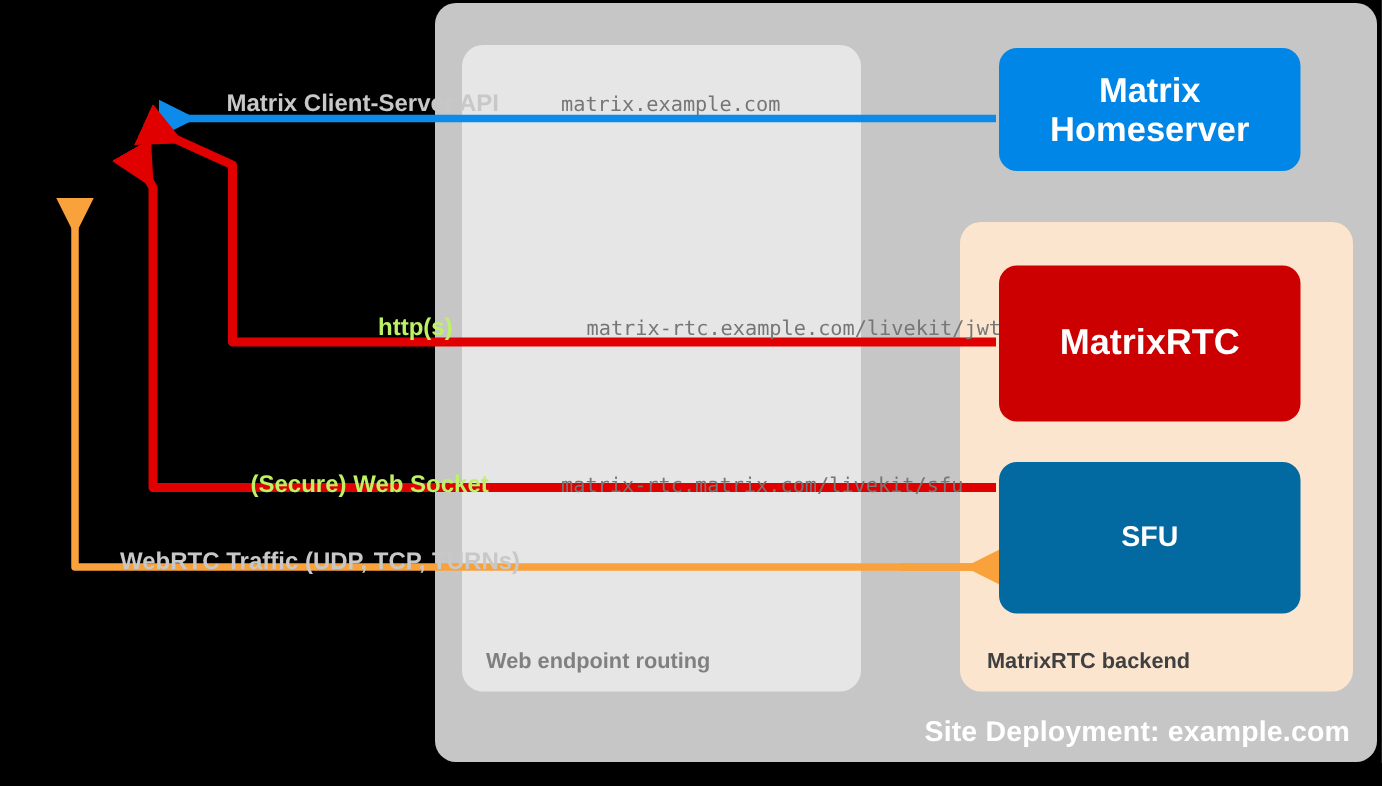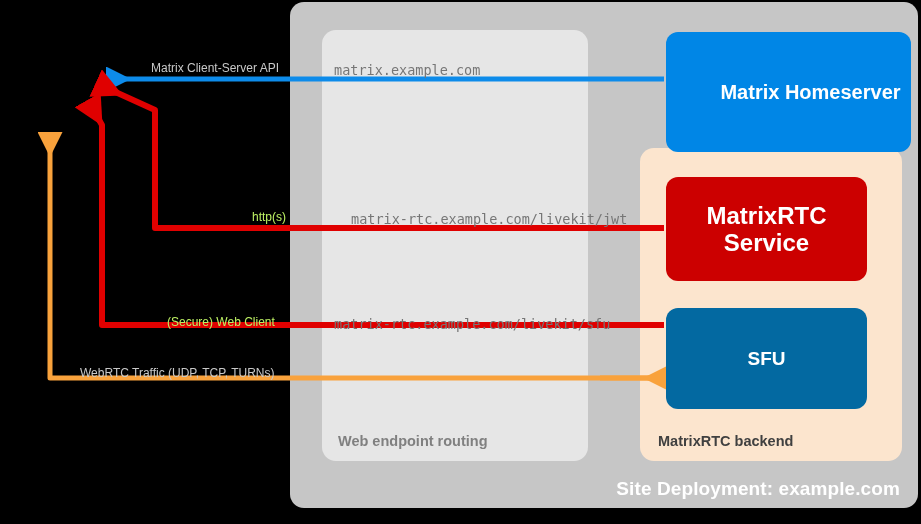--- a/index.html
+++ b/index.html
@@ -39,21 +39,21 @@
     bottom: 8px;
     color: #ffffff;
     font-size: 19px;
     font-weight: bold;
     letter-spacing: 0.1px;
     white-space: nowrap;
   }
 
   .routing-container {
     position: absolute;
-    left: 322px;
+    left: 308px;
     top: 30px;
     width: 266px;
     height: 431px;
     background: #e6e6e6;
     border-radius: 14px;
   }
   .routing-label {
     position: absolute;
     left: 16px;
     bottom: 12px;
@@ -99,25 +99,24 @@
     width: 100px;
     height: 100px;
     border-radius: 50%;
     background: #12a154;
     font-size: 20px;
   }
   .homeserver-node {
     left: 666px;
     top: 32px;
     width: 201px;
-    height: 120px;
+    height: 82px;
     border-radius: 12px;
     background: #0086e6;
-    font-size: 20px;
-    padding-left: 44px;
+    font-size: 23px;
   }
   .auth-node {
     left: 666px;
     top: 177px;
     width: 201px;
     height: 104px;
     border-radius: 12px;
     background: #cc0000;
     font-size: 24px;
   }
@@ -127,34 +126,35 @@
     width: 201px;
     height: 101px;
     border-radius: 12px;
     background: #0369a1;
     font-size: 19px;
   }
 
   
   .edge-label {
     position: absolute;
-    font-size: 12px;
-    font-weight: normal;
+    font-size: 16px;
+    font-weight: bold;
     white-space: nowrap;
     color: #c8c8c8;
     padding-left: 18px;
   }
   .edge-label.light { color: #bef264; }
 
   .endpoint-label {
     position: absolute;
     font-family: "DejaVu Sans Mono", "Liberation Mono", monospace;
     font-size: 13.5px;
     color: #767676;
     white-space: nowrap;
+    margin-left: 40px;
   }
 
   .lbl-cs-api   { left: 133px; top: 61px; }
   .lbl-https    { left: 234px; top: 210px; }
   .lbl-ws       { left: 149px; top: 315px; }
   .lbl-webrtc   { left: 62px;  top: 366px; }
 
   .ep-matrix    { left: 334px; top: 62px; }
   .ep-jwt       { left: 334px; top: 211px; padding-left: 17px; }
   .ep-sfu       { left: 334px; top: 316px; }
@@ -211,30 +211,29 @@
   </svg>
 
 
   <div class="node homeserver-node">
     <div>Matrix Homeserver</div>
   </div>
 
   <div class="node auth-node">
     <div>
       <div>MatrixRTC</div>
-      <div>Service</div>
     </div>
   </div>
 
   <div class="node sfu-node">
     <div>SFU</div>
   </div>
 
   <div class="edge-label lbl-cs-api">Matrix Client-Server API</div>
   <div class="edge-label light lbl-https">http(s)</div>
-  <div class="edge-label light lbl-ws">(Secure) Web Client</div>
+  <div class="edge-label light lbl-ws">(Secure) Web Socket</div>
   <div class="edge-label lbl-webrtc">WebRTC Traffic (UDP, TCP, TURNs)</div>
 
   <div class="endpoint-label ep-matrix">matrix.example.com</div>
   <div class="endpoint-label ep-jwt">matrix-rtc.example.com/livekit/jwt</div>
-  <div class="endpoint-label ep-sfu">matrix-rtc.example.com/livekit/sfu</div>
+  <div class="endpoint-label ep-sfu">matrix-rtc.matrix.com/livekit/sfu</div>
 
 </div>
 
 </body></html>

